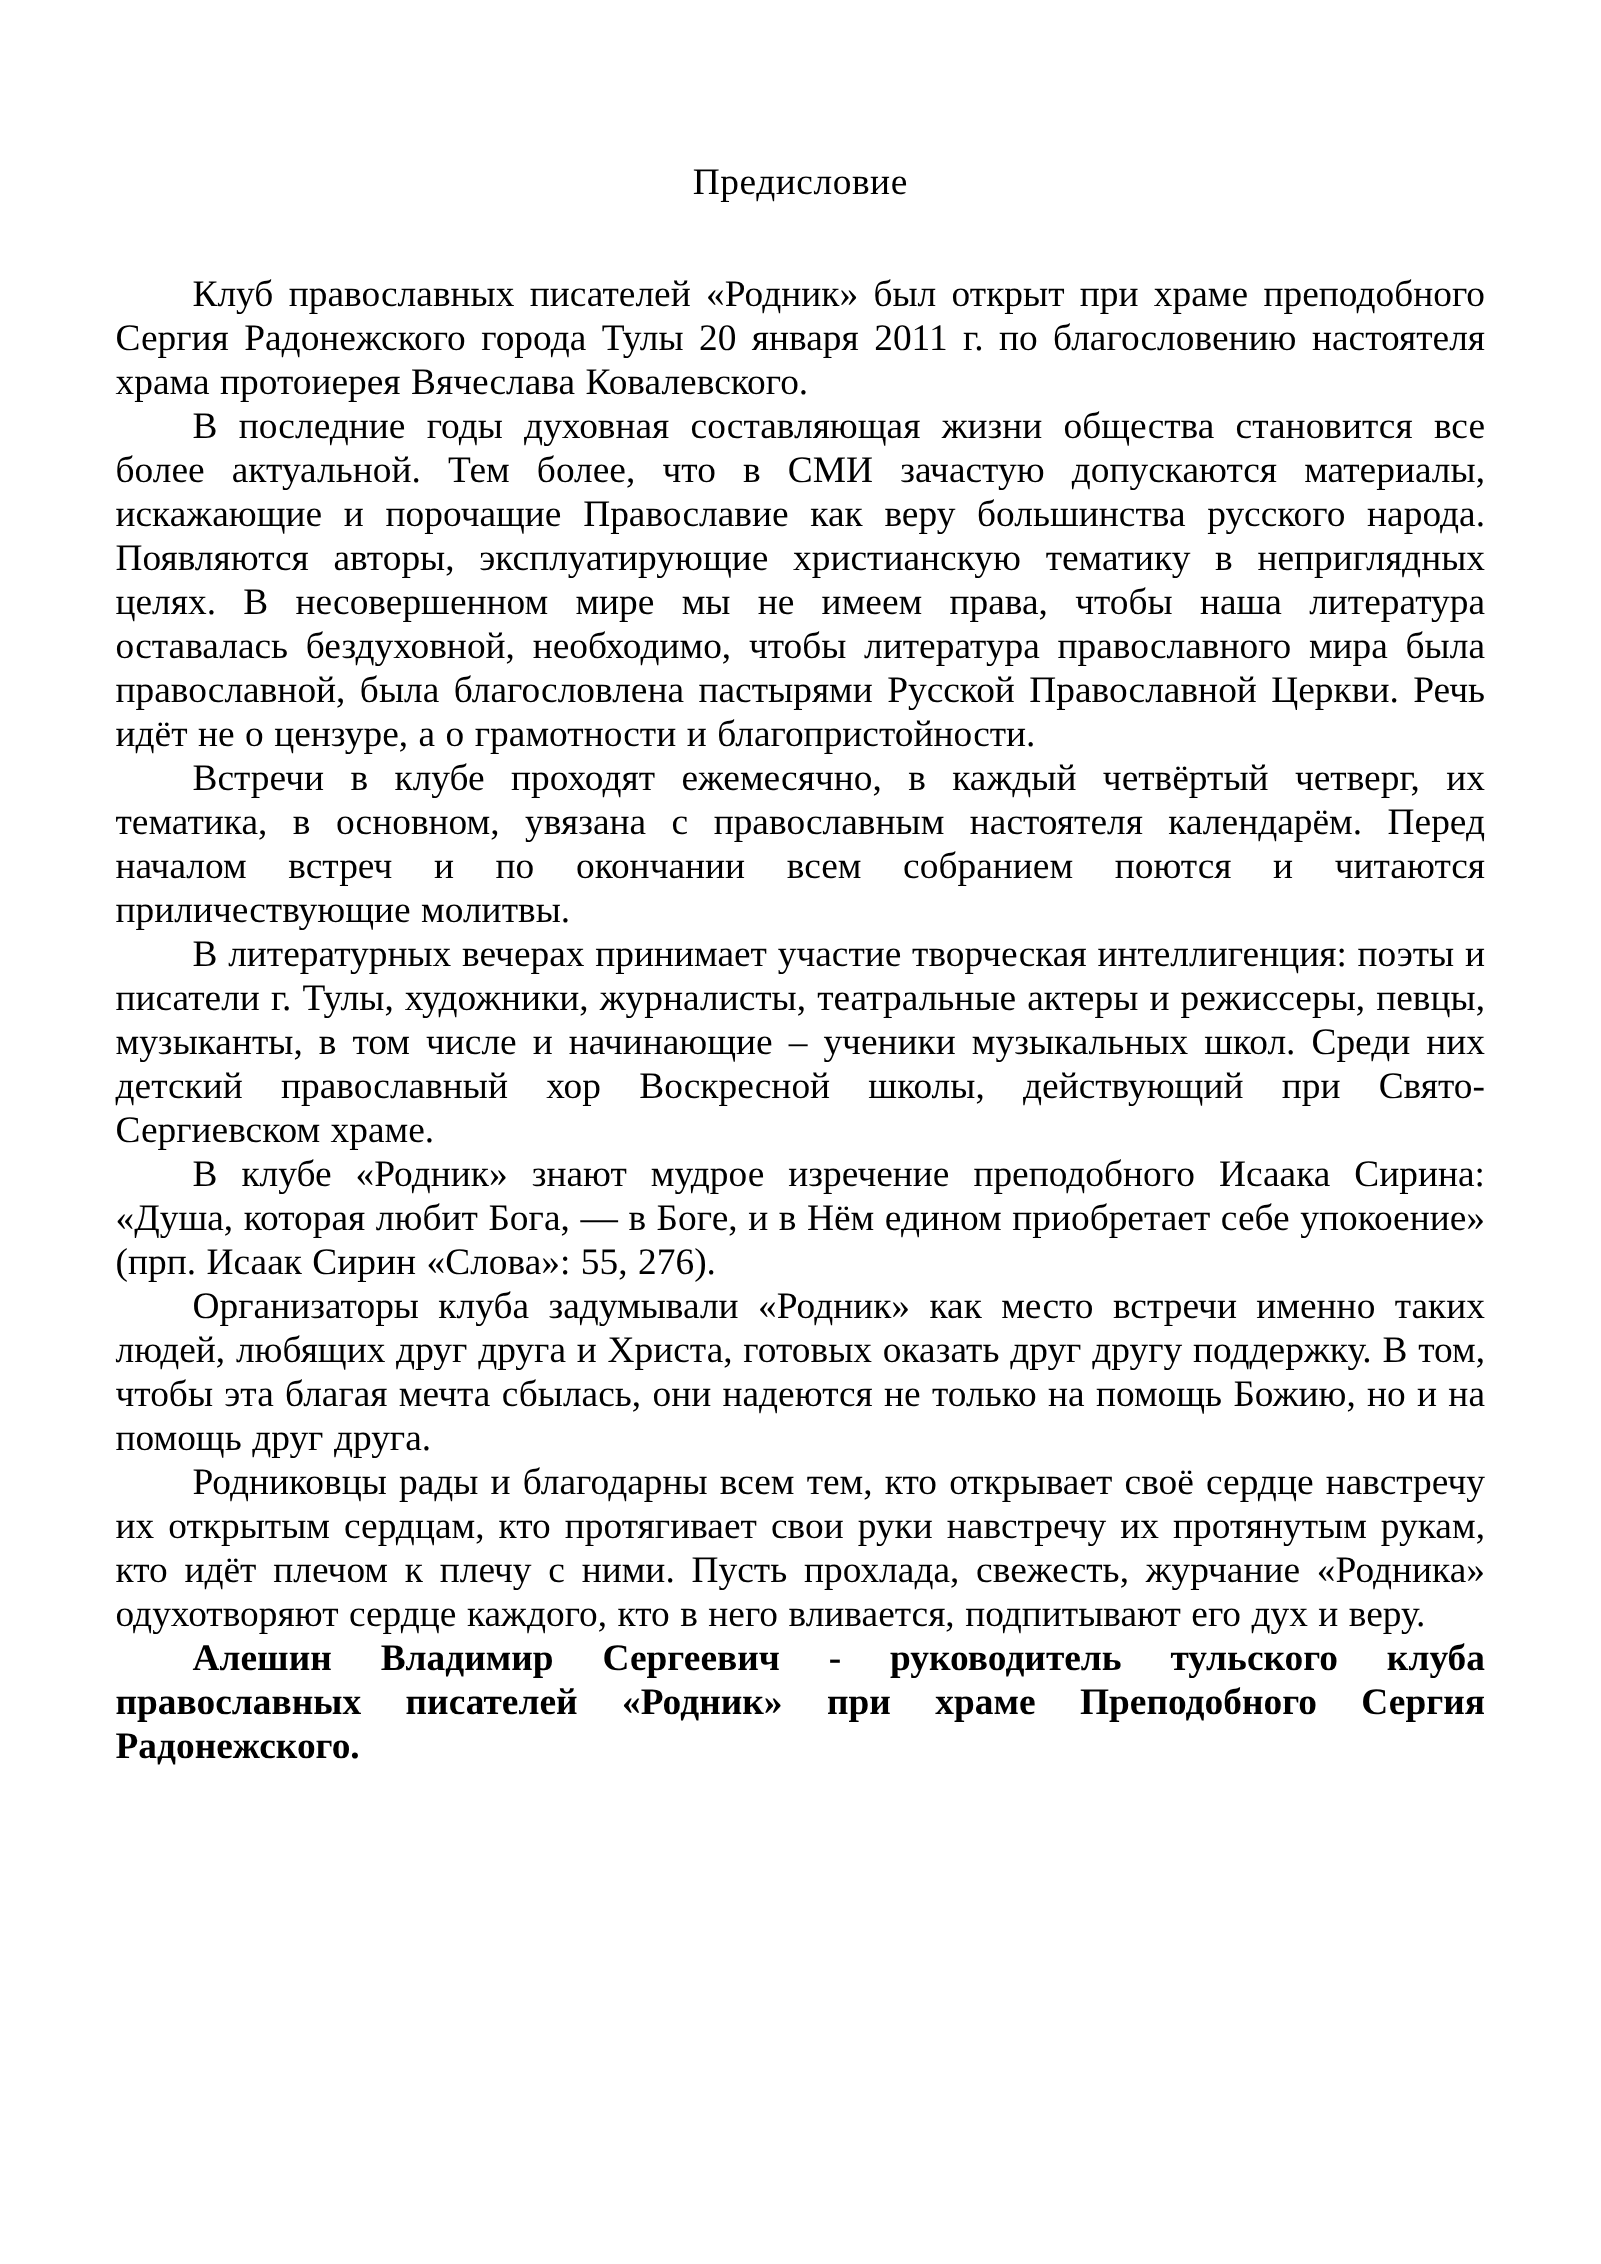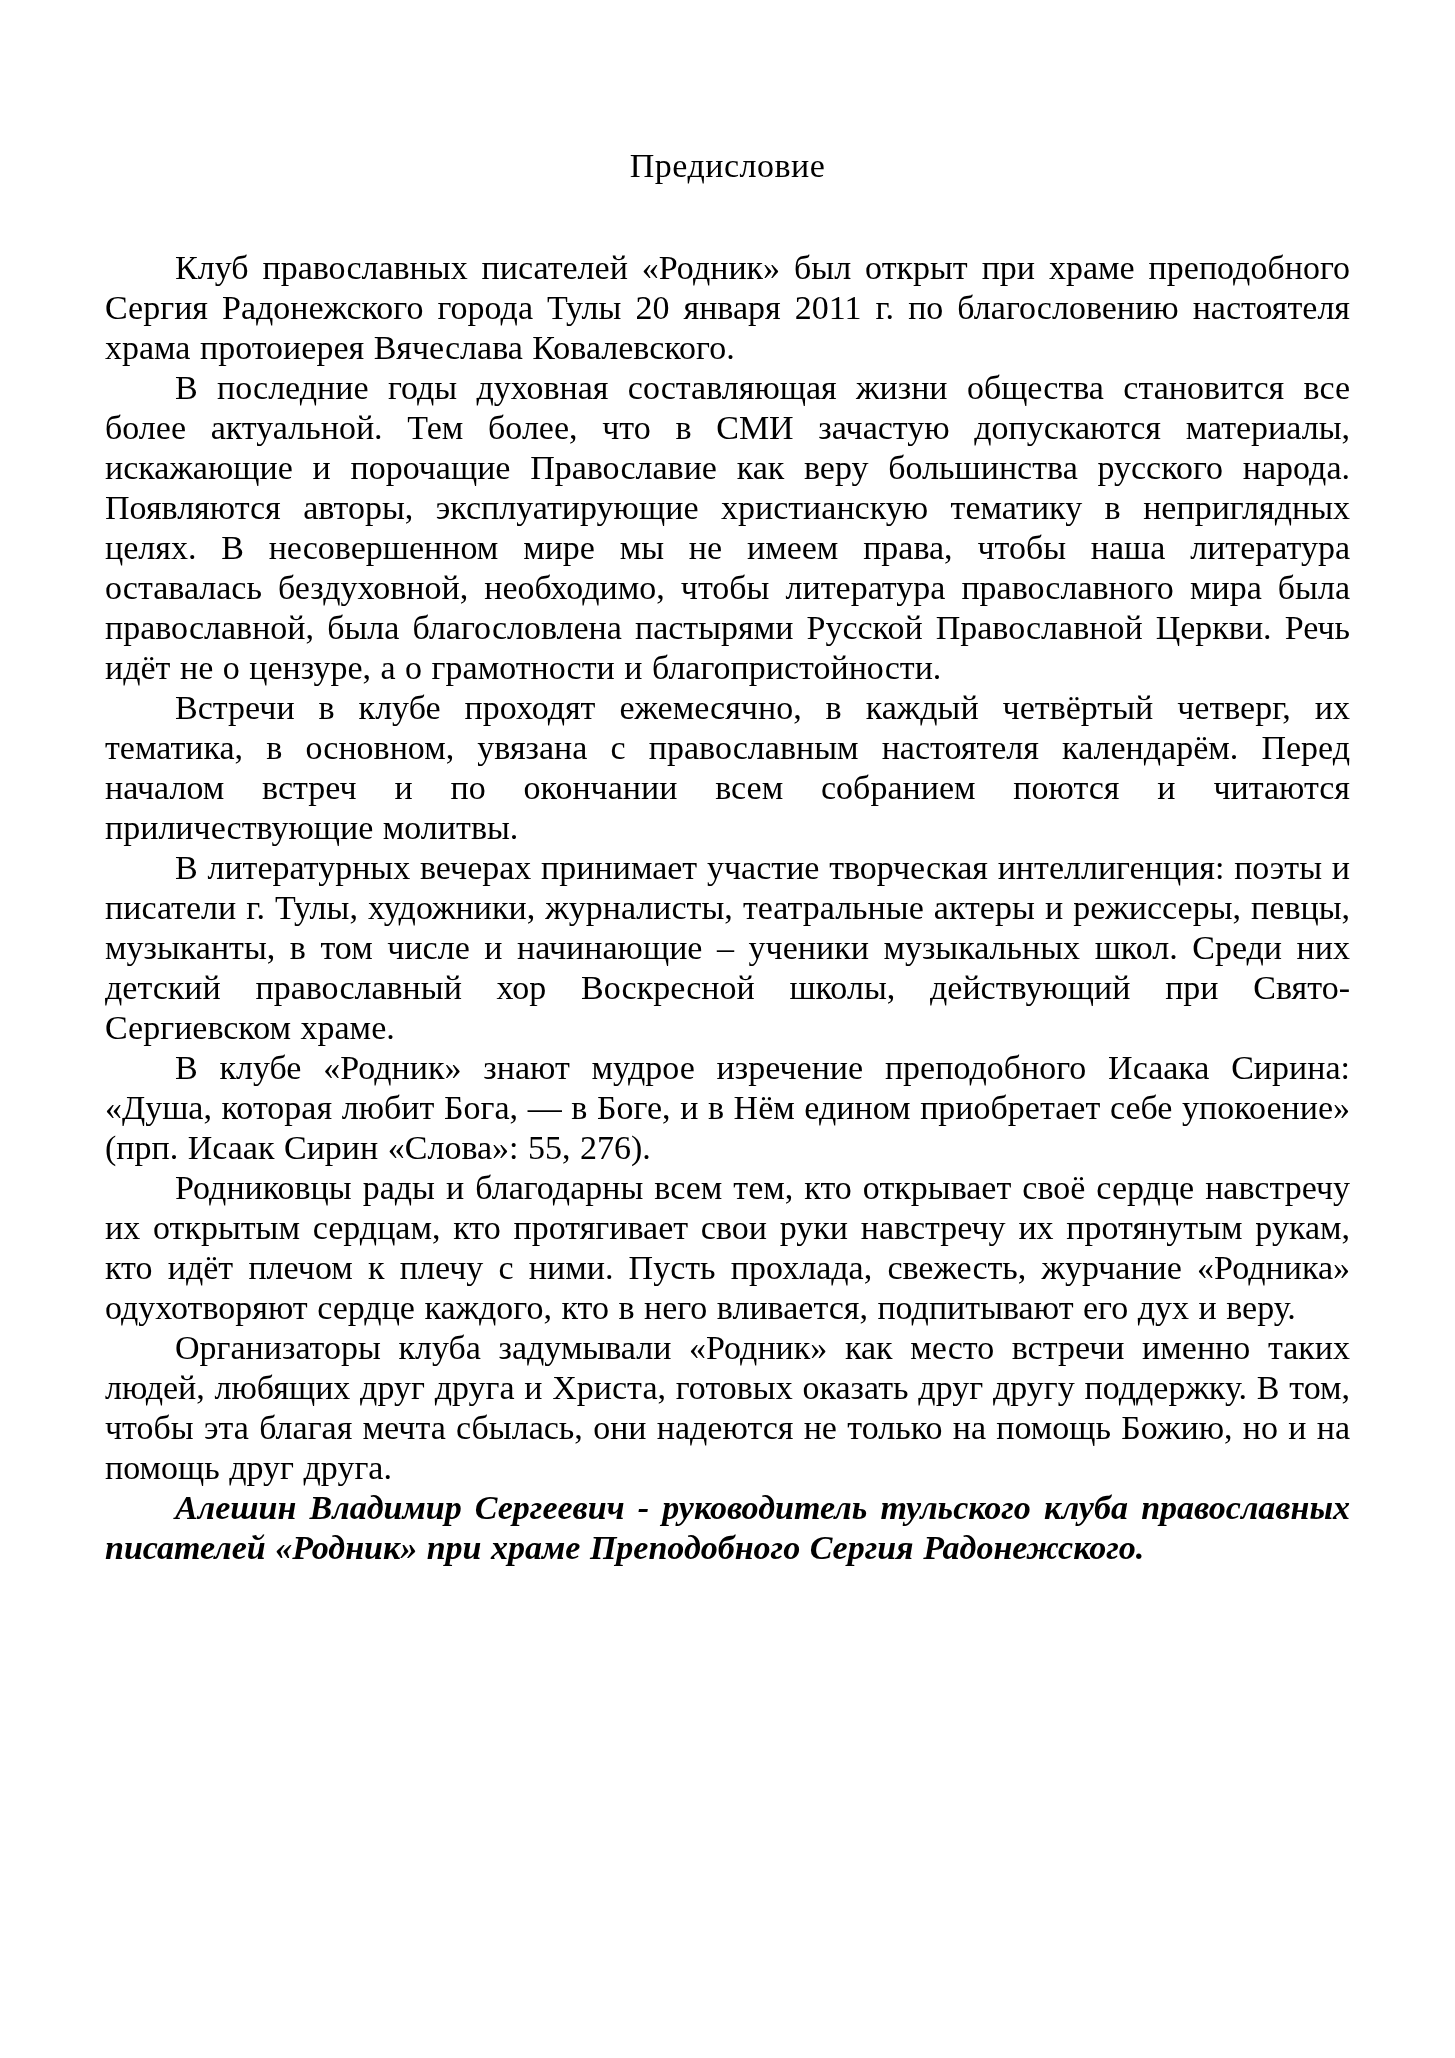--- a/index.html
+++ b/index.html
@@ -32,31 +32,30 @@
   .para {
     margin: 0;
     font-size: 34px;
     line-height: 40px;
     text-align: justify;
     text-indent: 70px;
     word-spacing: 1px;
   }
   .para.signature {
     font-weight: bold;
-    font-style: italic;
   }
 </style>
 </head>
 <body>
 
 <div class="doc-page">
   <h1 class="doc-title">Предисловие</h1>
   <div>
       <p class="para normal">Клуб православных писателей «Родник» был открыт при храме преподобного Сергия Радонежского города Тулы 20 января 2011 г. по благословению настоятеля храма протоиерея Вячеслава Ковалевского.</p>
       <p class="para normal">В последние годы духовная составляющая жизни общества становится все более актуальной. Тем более, что в СМИ зачастую допускаются материалы, искажающие и порочащие Православие как веру большинства русского народа. Появляются авторы, эксплуатирующие христианскую тематику в неприглядных целях. В несовершенном мире мы не имеем права, чтобы наша литература оставалась бездуховной, необходимо, чтобы литература православного мира была православной, была благословлена пастырями Русской Православной Церкви. Речь идёт не о цензуре, а о грамотности и благопристойности.</p>
       <p class="para normal">Встречи в клубе проходят ежемесячно, в каждый четвёртый четверг, их тематика, в основном, увязана с православным настоятеля календарём. Перед началом встреч и по окончании всем собранием поются и читаются приличествующие молитвы.</p>
       <p class="para normal">В литературных вечерах принимает участие творческая интеллигенция: поэты и писатели г. Тулы, художники, журналисты, театральные актеры и режиссеры, певцы, музыканты, в том числе и начинающие – ученики музыкальных школ. Среди них детский православный хор Воскресной школы, действующий при Свято-Сергиевском храме.</p>
       <p class="para normal">В клубе «Родник» знают мудрое изречение преподобного Исаака Сирина: «Душа, которая любит Бога, — в Боге, и в Нём едином приобретает себе упокоение» (прп. Исаак Сирин «Слова»: 55, 276).</p>
+      <p class="para normal">Организаторы клуба задумывали «Родник» как место встречи именно таких людей, любящих друг друга и Христа, готовых оказать друг другу поддержку. В том, чтобы эта благая мечта сбылась, они надеются не только на помощь Божию, но и на помощь друг друга.</p>
       <p class="para normal">Родниковцы рады и благодарны всем тем, кто открывает своё сердце навстречу их открытым сердцам, кто протягивает свои руки навстречу их протянутым рукам, кто идёт плечом к плечу с ними. Пусть прохлада, свежесть, журчание «Родника» одухотворяют сердце каждого, кто в него вливается, подпитывают его дух и веру.</p>
-      <p class="para normal">Организаторы клуба задумывали «Родник» как место встречи именно таких людей, любящих друг друга и Христа, готовых оказать друг другу поддержку. В том, чтобы эта благая мечта сбылась, они надеются не только на помощь Божию, но и на помощь друг друга.</p>
       <p class="para signature">Алешин Владимир Сергеевич - руководитель тульского клуба православных писателей «Родник» при храме Преподобного Сергия Радонежского.</p>
     </div>
 </div>
 
 </body></html>

